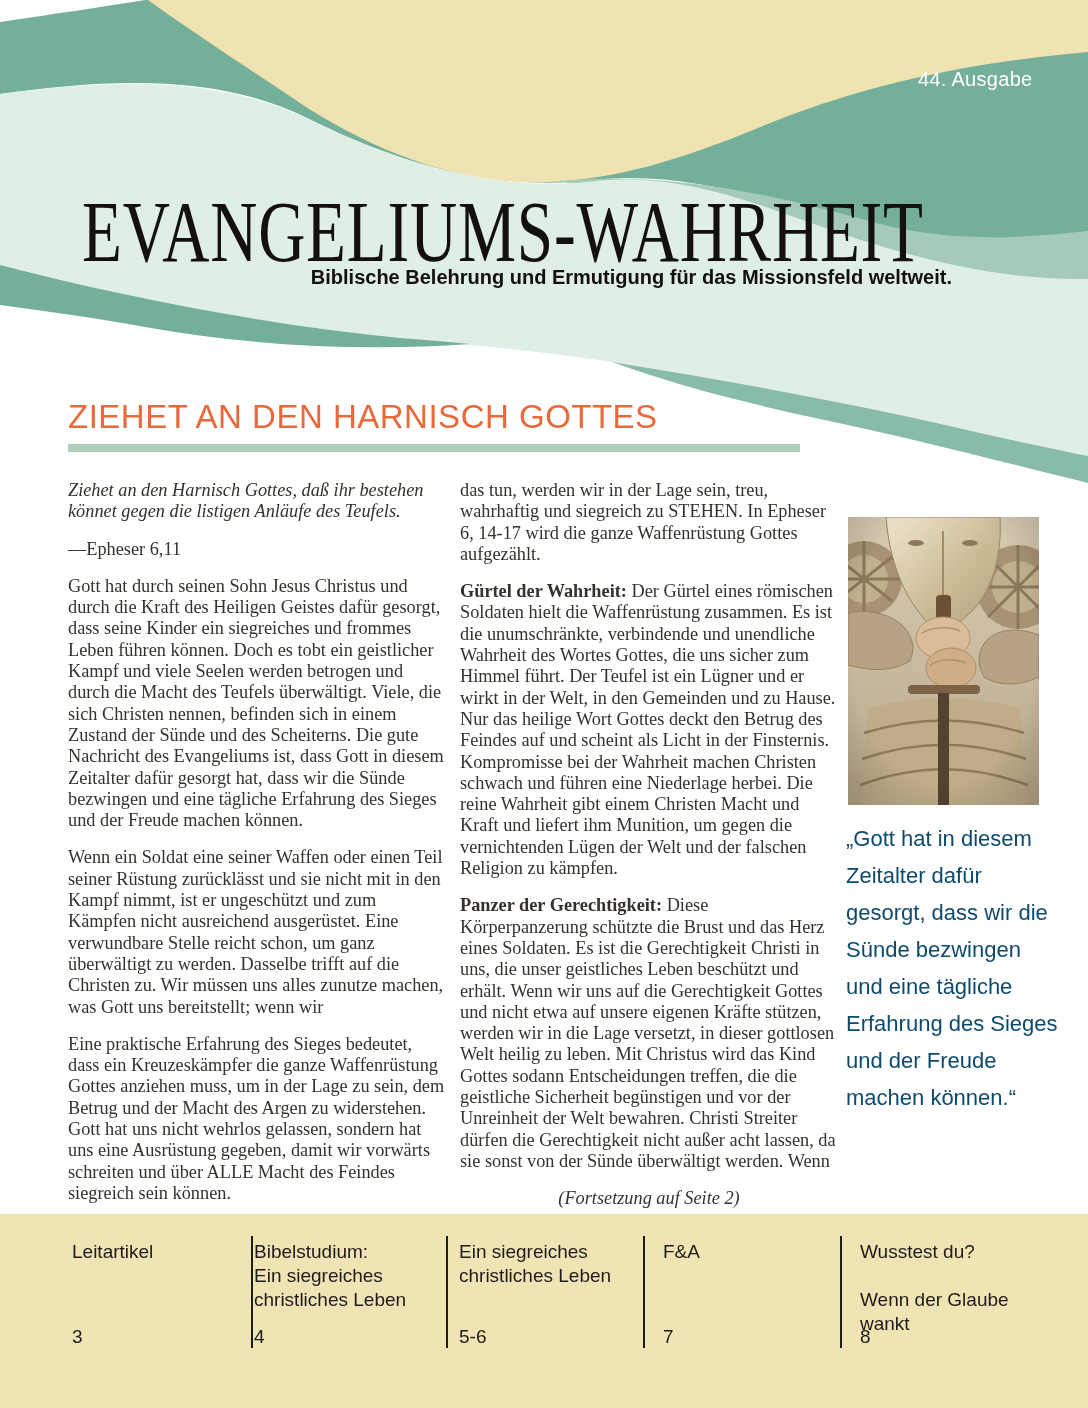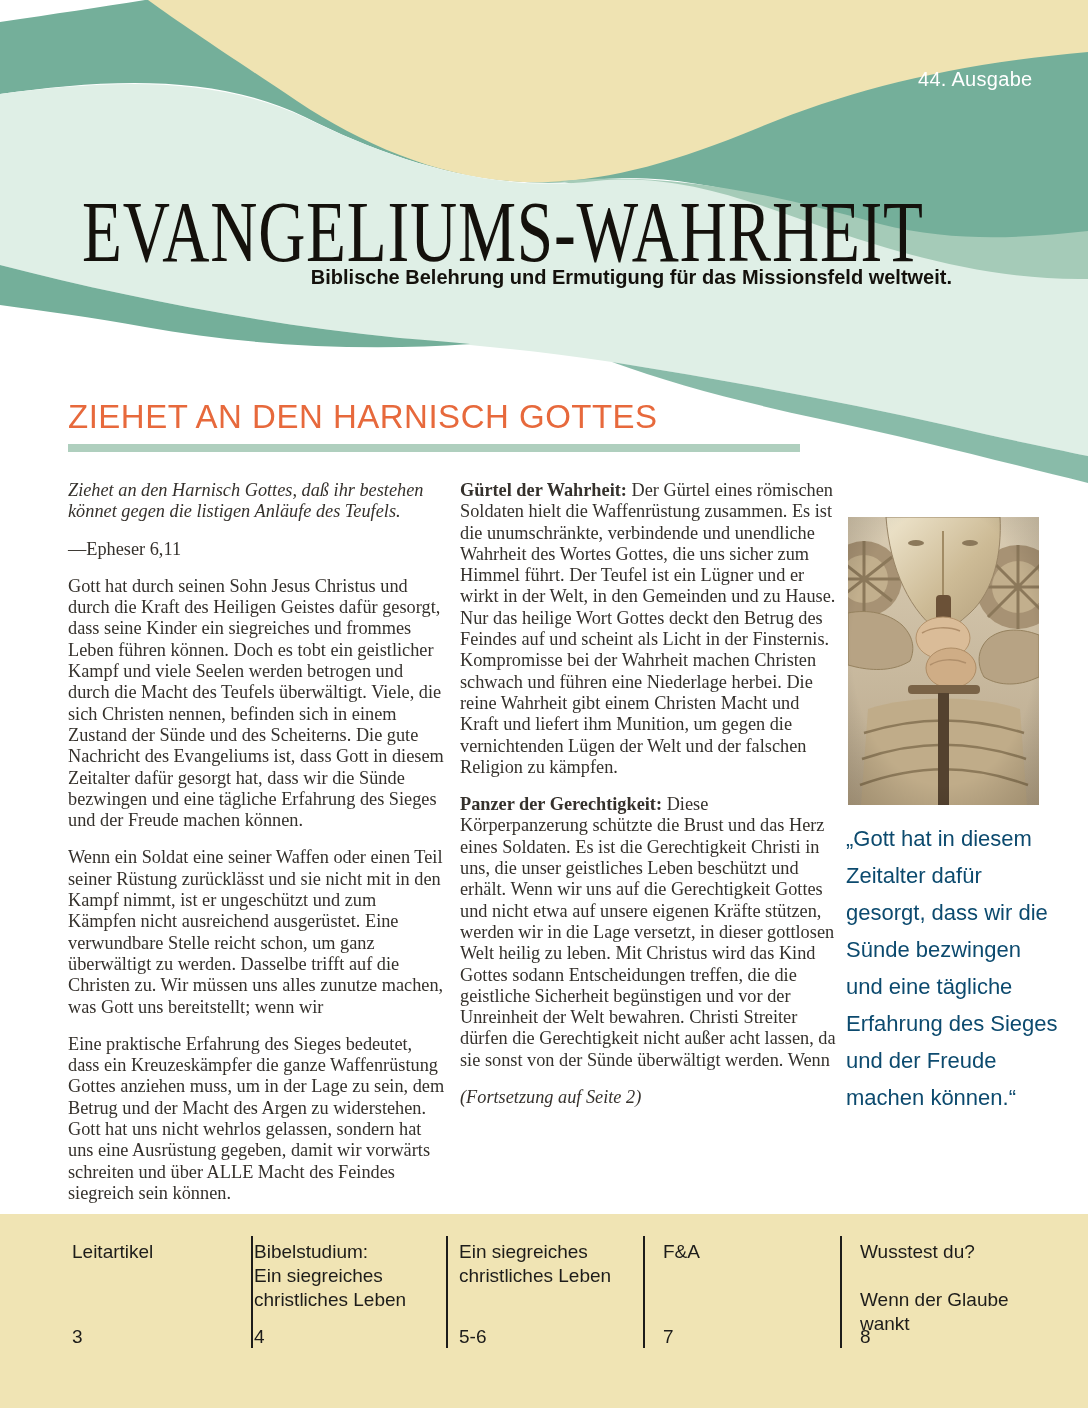--- a/index.html
+++ b/index.html
@@ -14,21 +14,21 @@
         font-size:20px;font-weight:bold;color:#14110c;}
   .headline{position:absolute;left:68px;top:398px;font-size:33px;color:#E7693C;letter-spacing:.5px;}
   .rule{position:absolute;left:68px;top:444px;width:732px;height:8px;background:#AFCFBE;}
   .col{position:absolute;top:464px;width:378px;font-family:"Liberation Serif",serif;
         font-size:18.3px;line-height:21.3px;color:#35312c;}
   .col1{left:68px;} .col2{left:460px;}
   .col p{margin:16px 0 9px 0;}
   .lede{font-style:italic;margin-bottom:0 !important;}
   .lede-ref{margin-bottom:13px !important;}
   .runin{font-weight:bold;}
-  .continuation{text-align:left;font-style:italic;margin-top:1px;}
+  .continuation{text-align:center;font-style:italic;margin-top:1px;}
   .knight{position:absolute;left:848px;top:517px;display:block;}
   .pullquote{position:absolute;left:846px;top:820px;width:215px;font-size:22px;line-height:37px;
         color:#0c4a6e;white-space:pre-line;}
   .footer{position:absolute;left:0;top:1214px;width:1088px;height:194px;background:#F0E4B4;}
   .f-div{position:absolute;top:22px;width:2px;height:112px;background:#1d1c1a;}
   .f-title{position:absolute;top:26px;font-size:19px;line-height:24px;color:#1d1c1a;white-space:pre-line;}
   .f-page{position:absolute;top:112px;font-size:19px;color:#1d1c1a;}
   .fd1{left:251px;} .fd2{left:446px;} .fd3{left:643px;} .fd4{left:840px;}
   .fc1{left:72px;}  .fc2{left:254px;} .fc3{left:459px;} .fc4{left:663px;} .fc5{left:860px;}
 </style>
@@ -57,20 +57,21 @@
 
   <div class="col col1">
     <p class="lede">Ziehet an den Harnisch Gottes, daß ihr bestehen könnet gegen die listigen Anläufe des Teufels.</p>
     <p class="lede-ref">—Epheser 6,11</p>
     <p>Gott hat durch seinen Sohn Jesus Christus und durch die Kraft des Heiligen Geistes dafür gesorgt, dass seine Kinder ein siegreiches und frommes Leben führen können. Doch es tobt ein geistlicher Kampf und viele Seelen werden betrogen und durch die Macht des Teufels überwältigt. Viele, die sich Christen nennen, befinden sich in einem Zustand der Sünde und des Scheiterns. Die gute Nachricht des Evangeliums ist, dass Gott in diesem Zeitalter dafür gesorgt hat, dass wir die Sünde bezwingen und eine tägliche Erfahrung des Sieges und der Freude machen können.</p>
     <p>Wenn ein Soldat eine seiner Waffen oder einen Teil seiner Rüstung zurücklässt und sie nicht mit in den Kampf nimmt, ist er ungeschützt und zum Kämpfen nicht ausreichend ausgerüstet. Eine verwundbare Stelle reicht schon, um ganz überwältigt zu werden. Dasselbe trifft auf die Christen zu. Wir müssen uns alles zunutze machen, was Gott uns bereitstellt; wenn wir</p>
     <p>Eine praktische Erfahrung des Sieges bedeutet, dass ein Kreuzeskämpfer die ganze Waffenrüstung Gottes anziehen muss, um in der Lage zu sein, dem Betrug und der Macht des Argen zu widerstehen. Gott hat uns nicht wehrlos gelassen, sondern hat uns eine Ausrüstung gegeben, damit wir vorwärts schreiten und über ALLE Macht des Feindes siegreich sein können.</p>
   </div>
 
   <div class="col col2">
+    <p>das tun, werden wir in der Lage sein, treu, wahrhaftig und siegreich zu STEHEN. In Epheser 6, 14-17 wird die ganze Waffenrüstung Gottes aufgezählt.</p>
     <p><span class="runin">Gürtel der Wahrheit:</span><span> Der Gürtel eines römischen Soldaten hielt die Waffenrüstung zusammen. Es ist die unumschränkte, verbindende und unendliche Wahrheit des Wortes Gottes, die uns sicher zum Himmel führt. Der Teufel ist ein Lügner und er wirkt in der Welt, in den Gemeinden und zu Hause. Nur das heilige Wort Gottes deckt den Betrug des Feindes auf und scheint als Licht in der Finsternis. Kompromisse bei der Wahrheit machen Christen schwach und führen eine Niederlage herbei. Die reine Wahrheit gibt einem Christen Macht und Kraft und liefert ihm Munition, um gegen die vernichtenden Lügen der Welt und der falschen Religion zu kämpfen.</span></p>
     <p><span class="runin">Panzer der Gerechtigkeit:</span><span> Diese Körperpanzerung schützte die Brust und das Herz eines Soldaten. Es ist die Gerechtigkeit Christi in uns, die unser geistliches Leben beschützt und erhält. Wenn wir uns auf die Gerechtigkeit Gottes und nicht etwa auf unsere eigenen Kräfte stützen, werden wir in die Lage versetzt, in dieser gottlosen Welt heilig zu leben. Mit Christus wird das Kind Gottes sodann Entscheidungen treffen, die die geistliche Sicherheit begünstigen und vor der Unreinheit der Welt bewahren. Christi Streiter dürfen die Gerechtigkeit nicht außer acht lassen, da sie sonst von der Sünde überwältigt werden. Wenn</span></p>
     <p class="continuation">(Fortsetzung auf Seite 2)</p>
   </div>
 
   <svg class="knight" width="191" height="288" viewBox="0 0 191 288" aria-hidden="true">
     <defs>
       <linearGradient id="kbg" x1="0" y1="0" x2="0" y2="1">
         <stop offset="0" stop-color="#D9CCB3"></stop>
           <stop offset="1" stop-color="#B9A88C"></stop>

